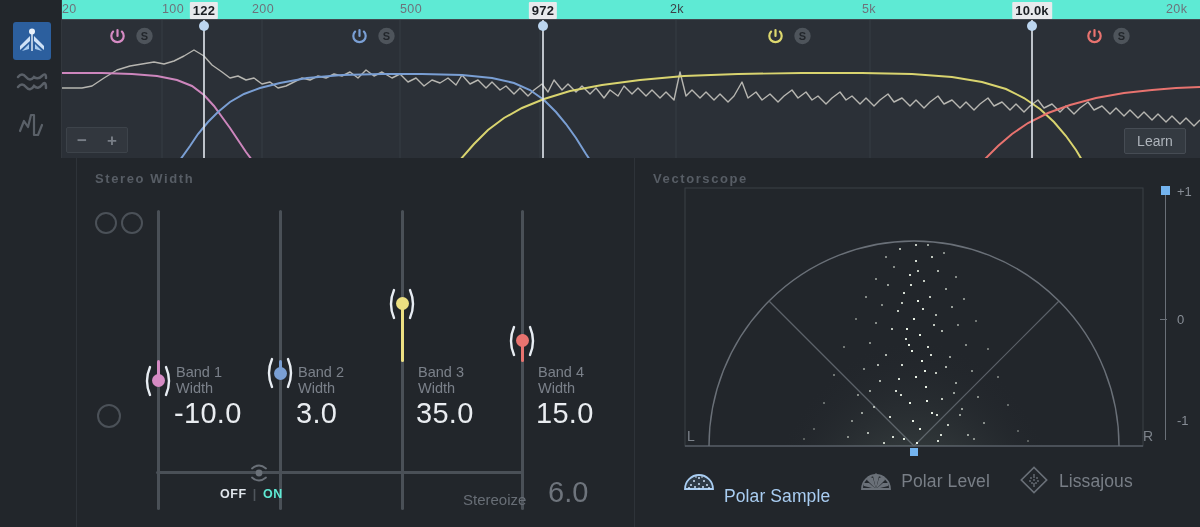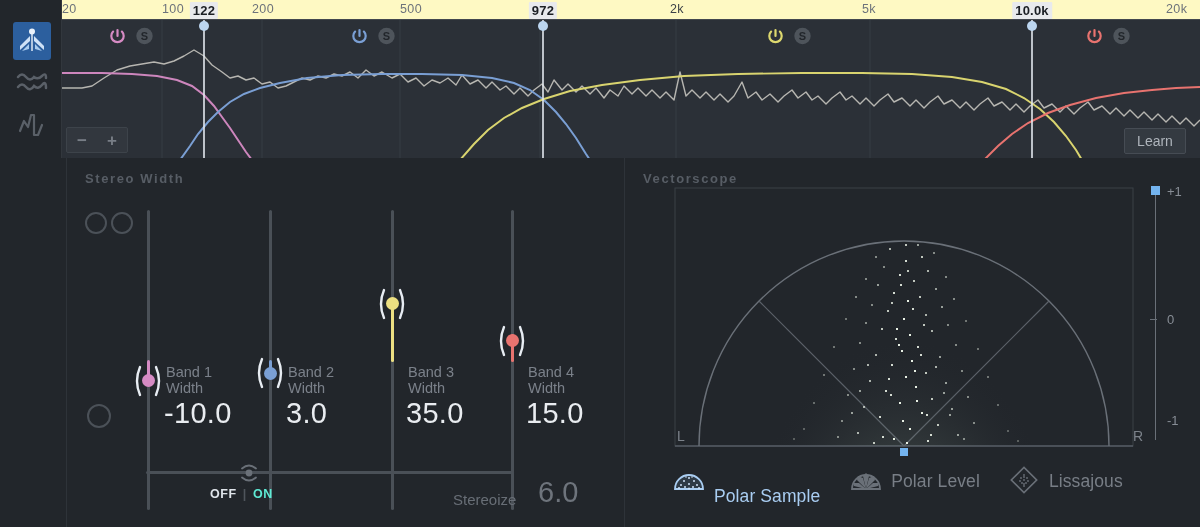--- a/index.html
+++ b/index.html
@@ -11,21 +11,21 @@
   }
   .app { position: relative; width: 1200px; height: 527px; background: #22262b; }
 
   
   .spectrum-section {
     position: absolute; left: 0; top: 0; width: 1200px; height: 158px;
     background: #282c32;
   }
   .ruler {
     position: absolute; left: 0; top: 0; width: 1200px; height: 20px;
-    background: #fef9c3;
+    background: #5eead4;
   }
   .ruler-tick {
     position: absolute; top: 2px;
     font-size: 12.5px; color: #6d737b; letter-spacing: .4px;
   }
   .ruler-tick.faded { color: #3c4147; }
   .ruler-line {
     position: absolute; left: 62px; top: 19px; width: 1138px; height: 1px;
     background: #43484f;
   }
@@ -75,21 +75,21 @@
     position: absolute; left: 1124px; top: 128px;
     width: 62px; height: 26px;
     background: #343a41; border: 1px solid #464c54;
     border-radius: 2px;
     display: flex; align-items: center; justify-content: center;
     color: #aeb4bb; font-size: 14px; cursor: pointer;
   }
 
   
   .lower {
-    position: absolute; left: 4px; top: 158px; width: 992px; height: 369px;
+    position: absolute; left: 14px; top: 158px; width: 992px; height: 369px;
     background: #22262b;
   }
   .panel-title {
     position: absolute; font-size: 13px; font-weight: 700;
     color: #575d65; letter-spacing: 1.6px;
   }
 
   .left-panel {
     position: absolute; left: 62px; top: 0; width: 556px; height: 369px;
     border-left: 1px solid #2e3339;

